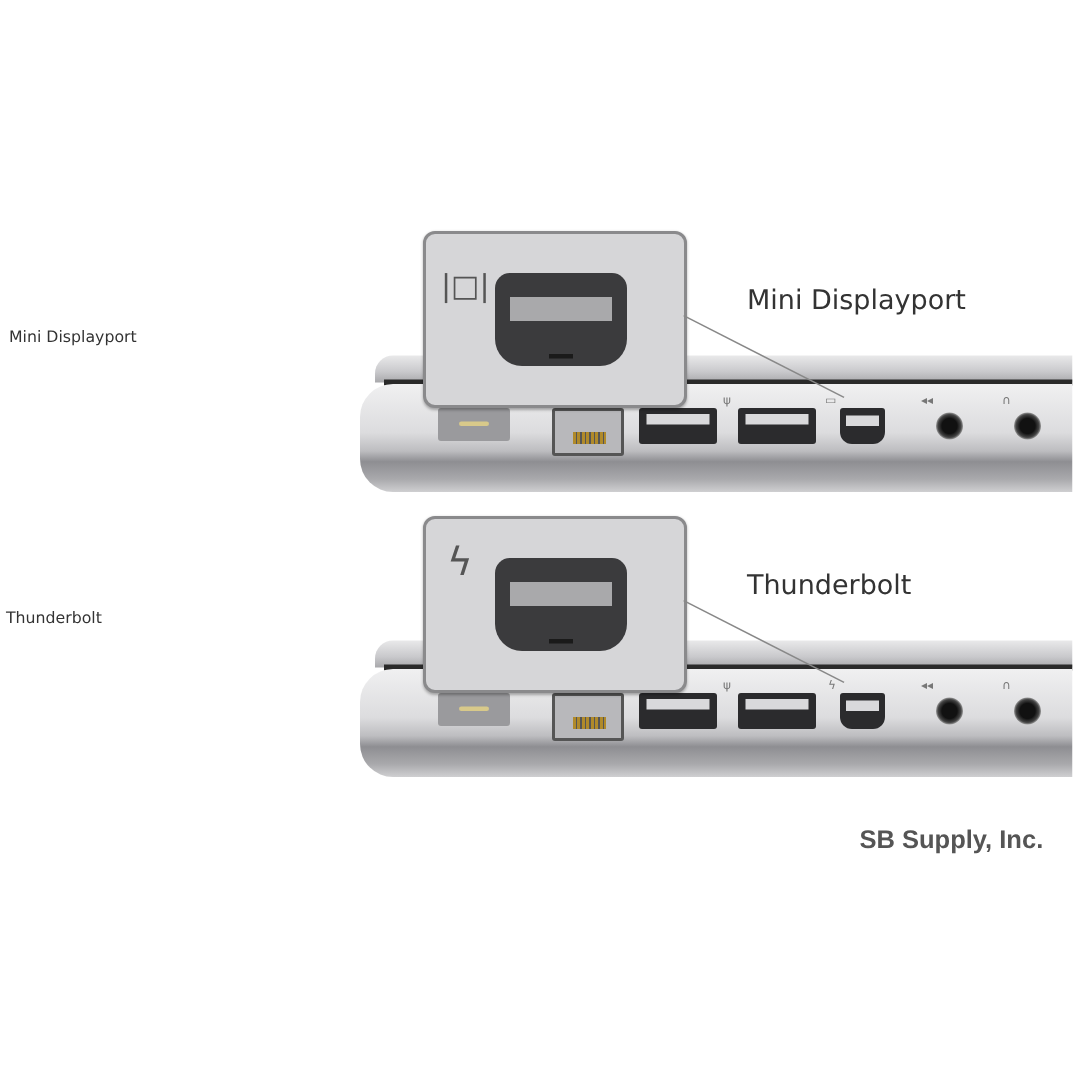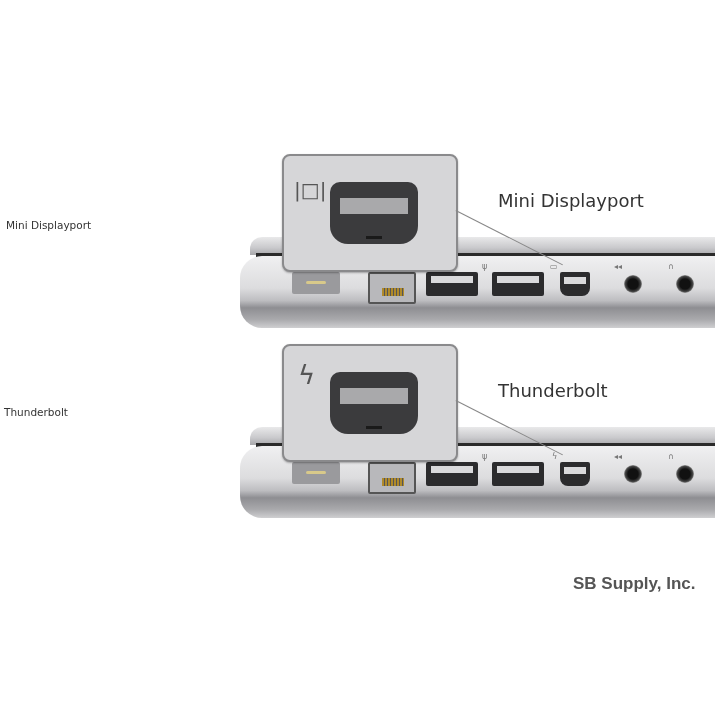--- a/index.html
+++ b/index.html
@@ -28,21 +28,21 @@
   .jack2{left:436px;}
   .tiny-icon{position:absolute;top:112px;font-size:8px;color:#777;}
   
   .callout{position:absolute;left:42px;top:4px;width:176px;height:118px;background:#d6d6d8;border:2px solid #8a8a8c;border-radius:8px;box-sizing:border-box;box-shadow:0 1px 2px rgba(0,0,0,.3);}
   .big-port{position:absolute;left:46px;top:26px;width:88px;height:62px;background:#3b3b3d;border-radius:10px 10px 18px 18px;}
   .big-port::before{content:"";position:absolute;left:10px;top:16px;width:68px;height:16px;background:#a9a9ab;}
   .big-port::after{content:"";position:absolute;left:36px;top:54px;width:16px;height:3px;background:#1a1a1a;}
   .callout-icon{position:absolute;left:10px;top:22px;font-size:20px;color:#555;}
   .leader{position:absolute;left:216px;top:60px;width:120px;height:1px;background:#888;transform-origin:0 0;transform:rotate(27deg);}
   .panel-title{position:absolute;left:258px;top:40px;font-size:18px;color:#333;}
-  .brand{position:absolute;left:573px;top:550px;font-family:"Liberation Sans",sans-serif;font-weight:bold;font-size:17px;color:#555;margin-top:24px;}
+  .brand{position:absolute;left:573px;top:550px;font-family:"Liberation Sans",sans-serif;font-weight:bold;font-size:17px;color:#555;}
 </style>
 </head>
 <body>
 
 <div class="side-label" style="left:6px;top:219px;">Mini Displayport</div>
 <div class="side-label" style="left:4px;top:406px;">Thunderbolt</div>
 
 <div class="panel p1">
   <div class="lid"></div>
   <div class="lid-gap"></div>

